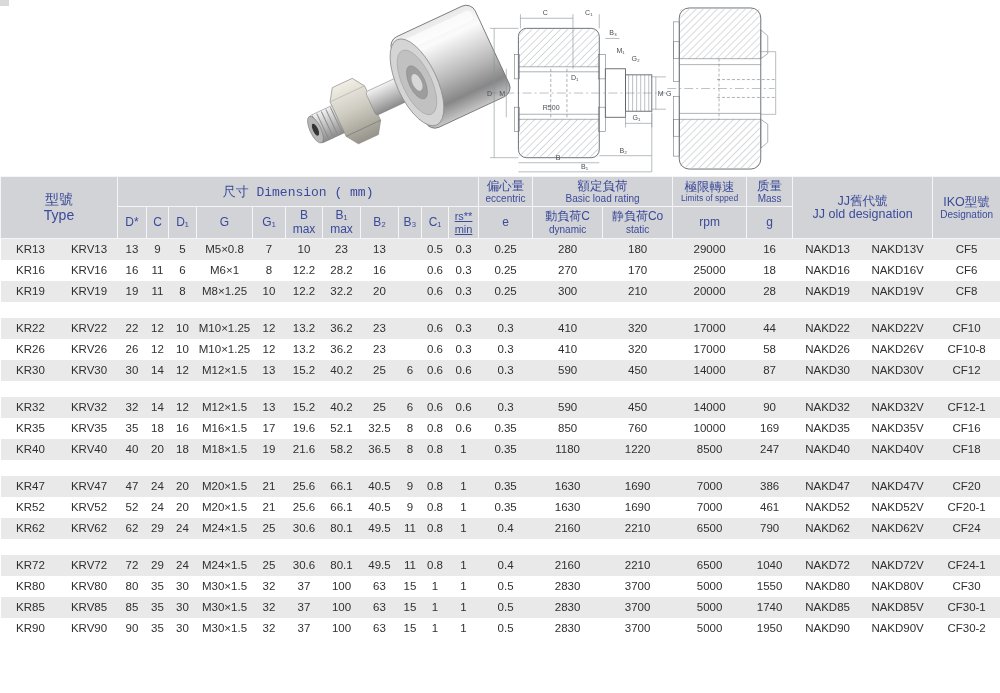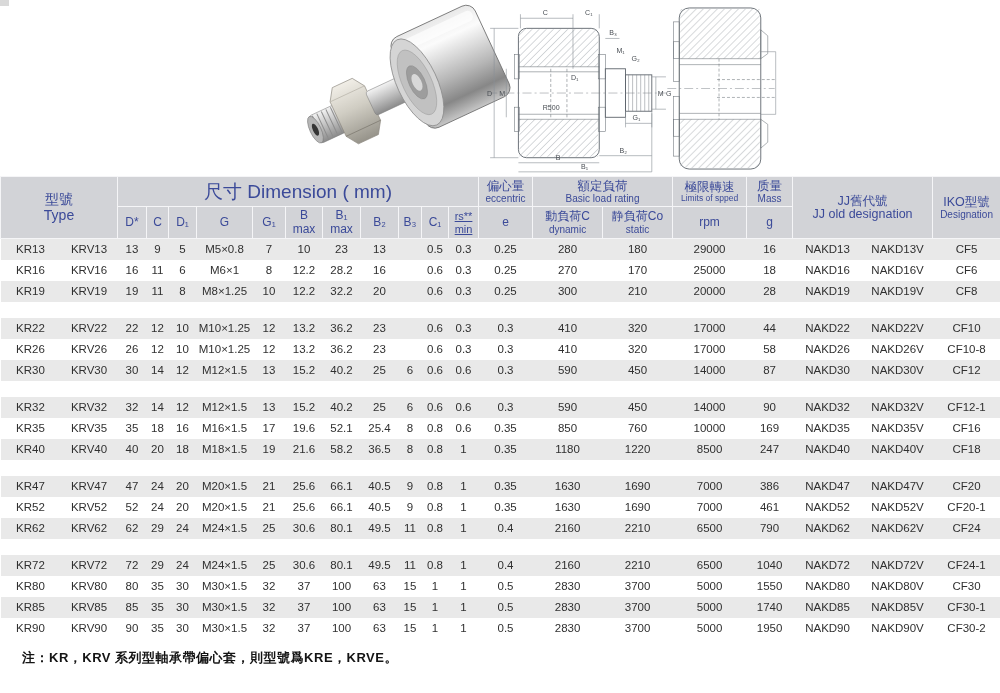--- a/index.html
+++ b/index.html
@@ -30,21 +30,21 @@
     background:#d2d3d7; color:#3b4a99; font-weight:normal;
     border:1px solid #f5f5f7; padding:0; text-align:center; vertical-align:middle;
   }
   thead tr.h1 th { height:30px; }
   thead tr.h2 th { height:32px; }
   th .zh { display:block; font-size:12.5px; line-height:1.12; }
   th .en { display:block; font-size:10px;  line-height:1.1; }
   th .tiny { display:block; font-size:8.5px; line-height:1.1; }
   th.top { vertical-align:top; padding-top:3px; }
   th.type-cell .zh, th.type-cell .en { font-size:14px; }
-  th.dim-group { font-size:19px; }
+  th.dim-group { font-size:13px;font-family:Liberation Mono, monospace; }
   th.sub { font-size:12px; white-space:pre-line; line-height:1.15; }
   th.sub-sm { font-size:11px; white-space:pre-line; line-height:1.1;text-decoration:underline; }
 
   tbody td {
     text-align:center; font-size:11.5px; color:#303030;
     height:21px; padding:0; white-space:nowrap; overflow:hidden;
   }
   tr.shade td { background:#e9e9e9; }
   tr.plain td { background:#ffffff; }
   tr.gap-row td { height:16px; background:#ffffff; }
@@ -458,21 +458,21 @@
         <tr class="plain">
           <td>KR35</td>
           <td>KRV35</td>
           <td>35</td>
           <td>18</td>
           <td>16</td>
           <td>M16×1.5</td>
           <td>17</td>
           <td>19.6</td>
           <td>52.1</td>
-          <td>25.4</td>
+          <td>32.5</td>
           <td>8</td>
           <td>0.8</td>
           <td>0.6</td>
           <td>0.35</td>
           <td>850</td>
           <td>760</td>
           <td>10000</td>
           <td>169</td>
           <td>NAKD35</td>
           <td>NAKD35V</td>
@@ -665,15 +665,14 @@
           <td>5000</td>
           <td>1950</td>
           <td>NAKD90</td>
           <td>NAKD90V</td>
           <td>CF30-2</td>
         </tr>
       </tbody>
   </table>
 
   <div class="notes">
-    <div class="note-zh">注：KR，KRV 系列型軸承帶偏心套，則型號爲KRE，KRVE。</div>
   </div>
 </div>
 
 </body></html>

